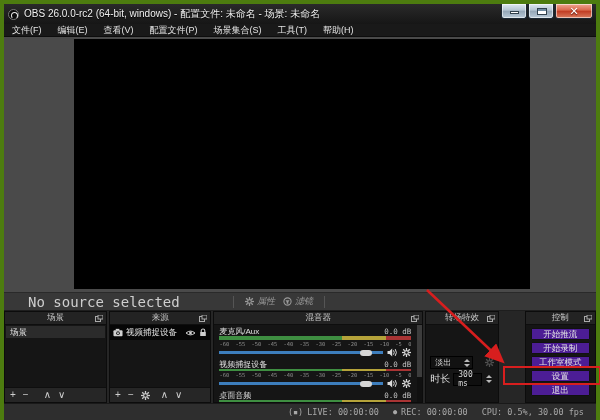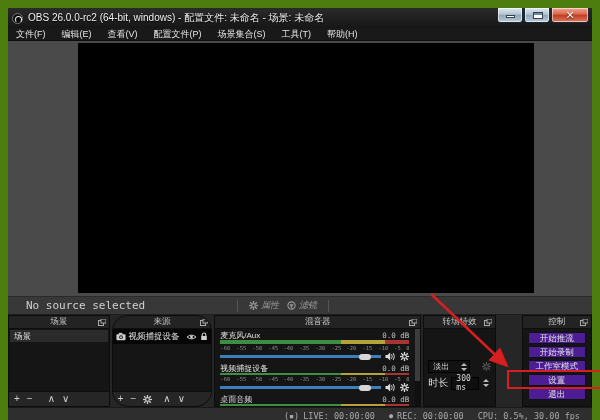--- a/index.html
+++ b/index.html
@@ -1,19 +1,19 @@
 <!DOCTYPE html>
 <html><head>
 <meta charset="utf-8">
 <style>
   * { margin:0; padding:0; box-sizing:border-box; }
   html,body { width:600px; height:420px; overflow:hidden; }
   body { font-family:"Liberation Sans","DejaVu Sans",sans-serif; }
   .window { position:relative; width:600px; height:420px;
-    border:8px solid #4d7c0f; background:#2a2a2a; box-shadow:inset 0 0 0 1px #6d879c; }
+    border:4px solid #4d7c0f; background:#2a2a2a; box-shadow:inset 0 0 0 1px #6d879c; }
   .mono { font-family:"DejaVu Sans Mono",monospace; }
 
   
   .titlebar { height:20px; background:linear-gradient(#2a2a2a,#161616);
     display:flex; align-items:center; padding:0 4px; position:relative; }
   .obs-logo { width:11px; height:11px; border-radius:50%; background:#0c0c0c;
     border:1px solid #777; margin-right:5px; position:relative; flex:0 0 auto; }
   .obs-logo::after { content:""; position:absolute; left:2px; top:2px; width:5px; height:5px;
     border-radius:50%; border:1.5px solid #e8e8e8; border-bottom-color:transparent; }
   .title-text { color:#f0f0f0; font-size:10px; white-space:nowrap; overflow:hidden;
@@ -37,21 +37,21 @@
     border-bottom:1px solid #0d0d0d; }
   .menu-item { color:#e4e4e4; font-size:9px; padding:0 8px; line-height:13px; }
 
   
   .preview { position:relative; height:255px; background:#4a4a4a; }
   .canvas { position:absolute; left:70px; top:2px; width:456px; height:250px; background:#000; }
 
   
   .src-toolbar { height:19px; background:#383838; border-top:1px solid #2a2a2a;
     border-bottom:1px solid #1e1e1e; position:relative; display:flex; align-items:center; }
-  .src-status { color:#cfcfcf; font-size:11px; margin-left:18px; }
+  .src-status { color:#cfcfcf; font-size:14px; margin-left:24px; }
   .src-actions { position:absolute; left:222px; top:0; height:100%;
     display:flex; align-items:center;font-style:italic; }
   .tb-sep { width:1px; height:12px; background:#555; margin:0 7px; }
   .tb-btn { display:flex; align-items:center; gap:3px; color:#9a9a9a; font-size:9px;
     padding:0 4px; }
   .icon svg { display:block; }
 
   
   .docks { height:92px; background:#262626; display:flex; gap:2px; padding:0; }
   .panel { background:#151515; border:1px solid #0c0c0c; display:flex; flex-direction:column;
@@ -59,21 +59,21 @@
   .panel-header { height:13px; background:#232323; border-bottom:1px solid #0e0e0e;
     display:flex; align-items:center; justify-content:center; position:relative; flex:0 0 auto; }
   .panel-title { color:#c9c9c9; font-size:8.5px; }
   .popout { position:absolute; right:3px; top:3px; }
   .panel-body { flex:1 1 auto; position:relative; overflow:hidden; }
   .panel-footer { height:15px; background:#262626; border-top:1px solid #0e0e0e;
     display:flex; align-items:center; gap:7px; padding:0 5px; flex:0 0 auto; }
   .foot-btn { color:#cfcfcf; font-size:10px; line-height:10px; }
 
   .p-scenes { width:104px; }
-  .p-sources { width:103px;border-radius:16px; }
+  .p-sources { width:103px; }
   .p-mixer { width:212px; }
   .p-trans { width:74px; }
   .p-controls { width:72px;margin-left:24px; }
 
   .scene-item { margin:1px; height:12px; background:#2b2b2b; color:#e2e2e2;
     font-size:8.5px; line-height:12px; padding:0 4px; }
   .source-item { height:15px; background:#060606; display:flex; align-items:center;
     gap:3px; padding:0 3px; color:#e2e2e2; font-size:8.5px; }
   .source-item .spacer { flex:1; }
 

